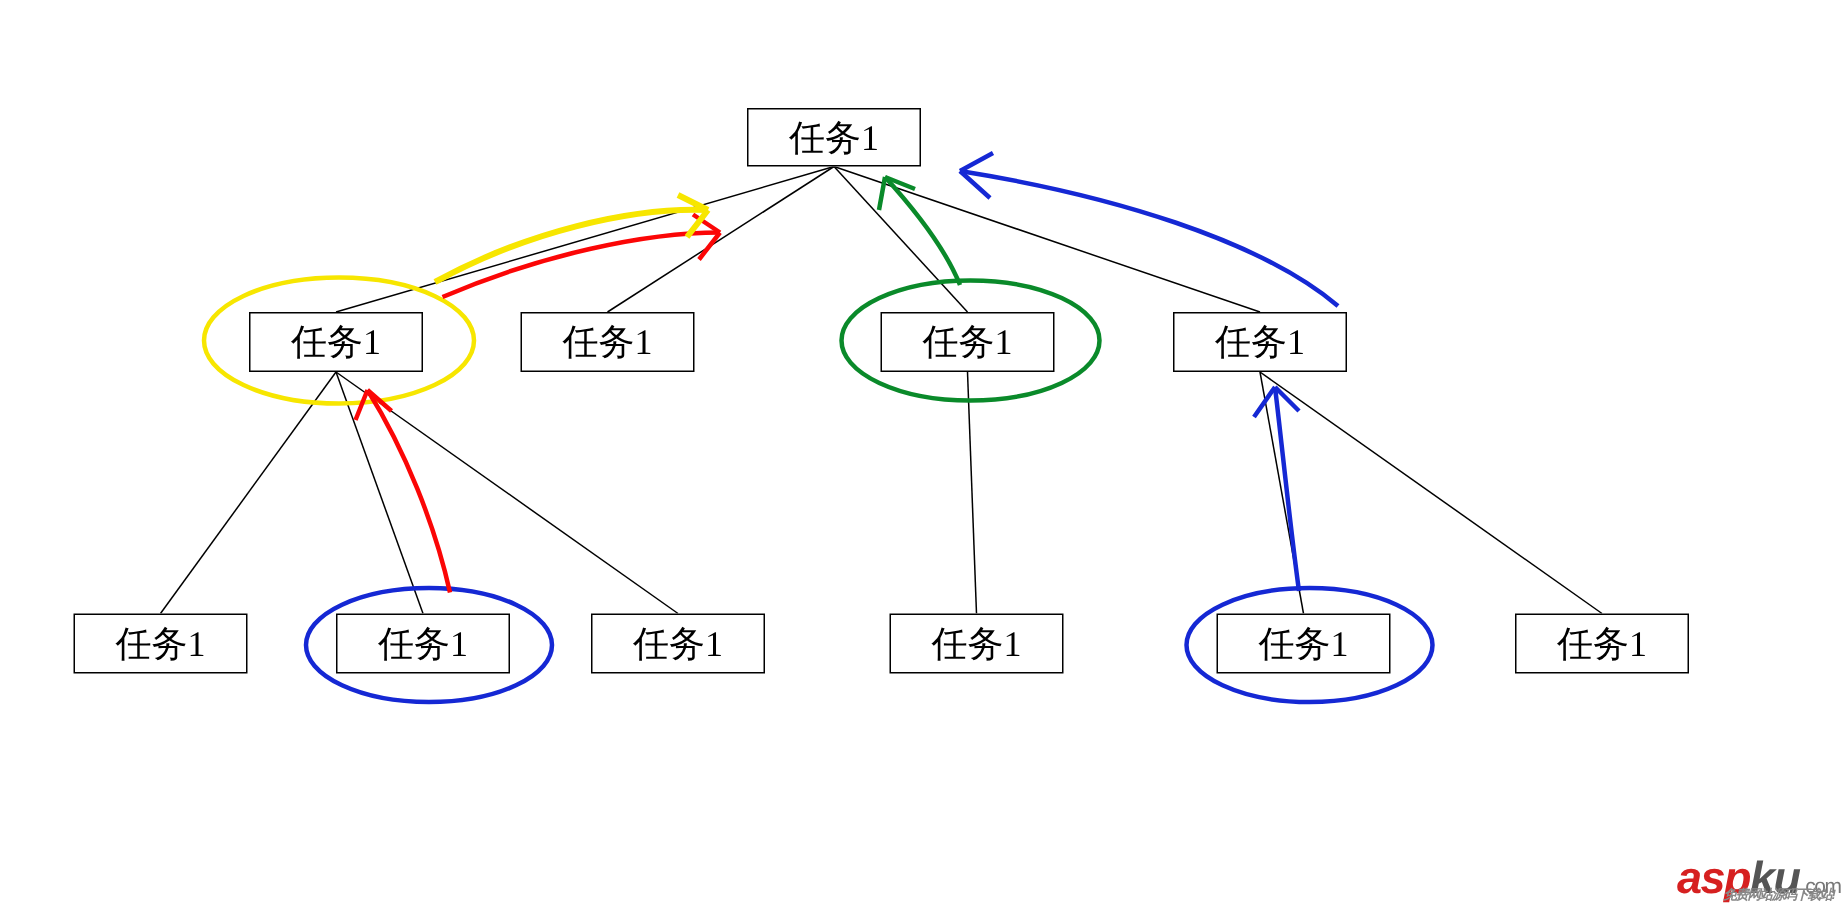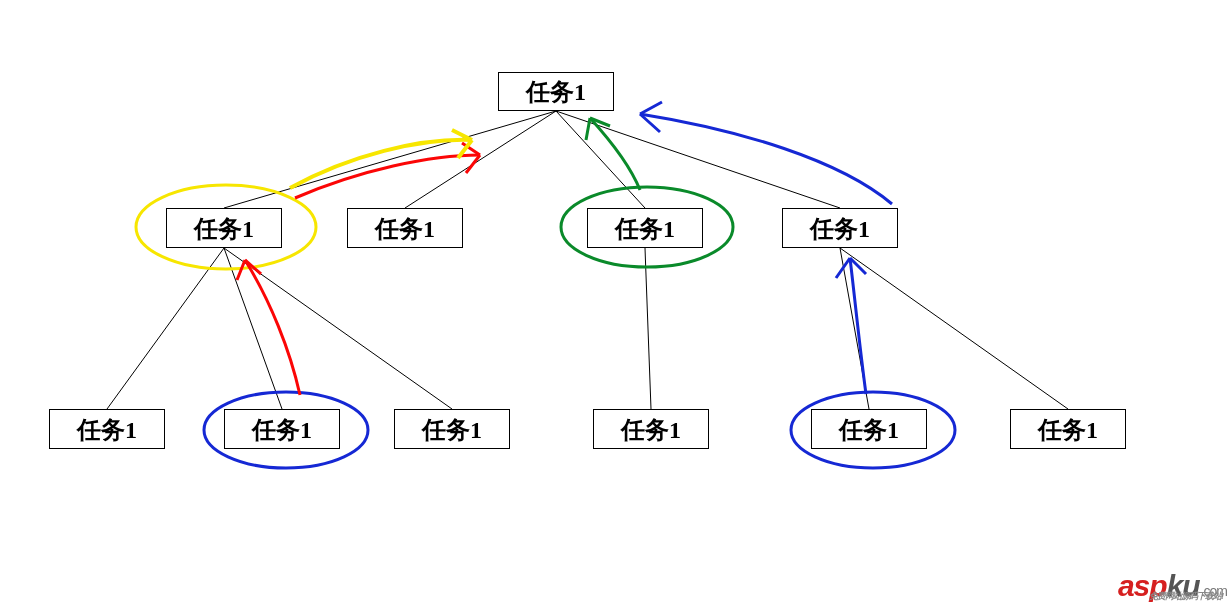--- a/index.html
+++ b/index.html
@@ -13,25 +13,24 @@
     overflow: hidden;
   }
   .node {
     position: absolute;
     border: 1px solid #000;
     background: #fff;
     font-size: 24px;
     text-align: center;
     box-sizing: border-box;
     display: flex;
-    align-items: flex-end;
+    align-items: center;
     justify-content: center;
     padding: 2px 10px;
     white-space: nowrap;
-    font-weight: bold;
   }
   svg.overlay {
     position: absolute;
     left: 0;
     top: 0;
     width: 1231px;
     height: 607px;
     pointer-events: none;
   }
   .watermark {

